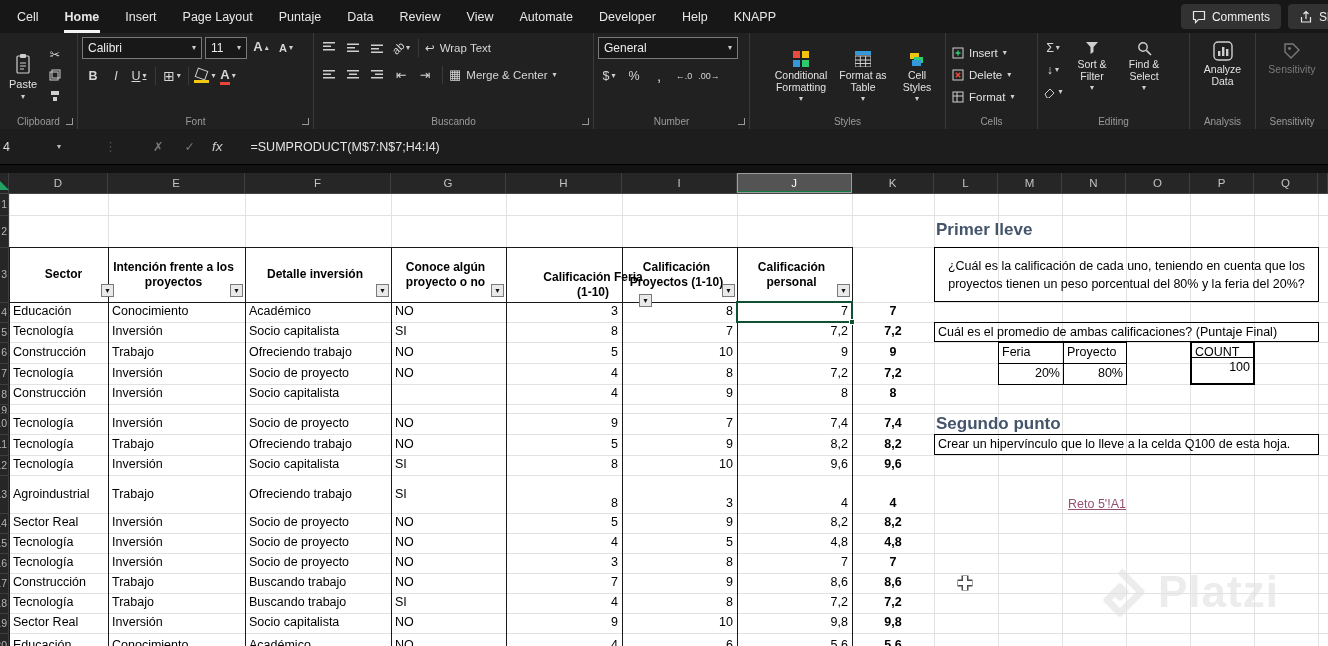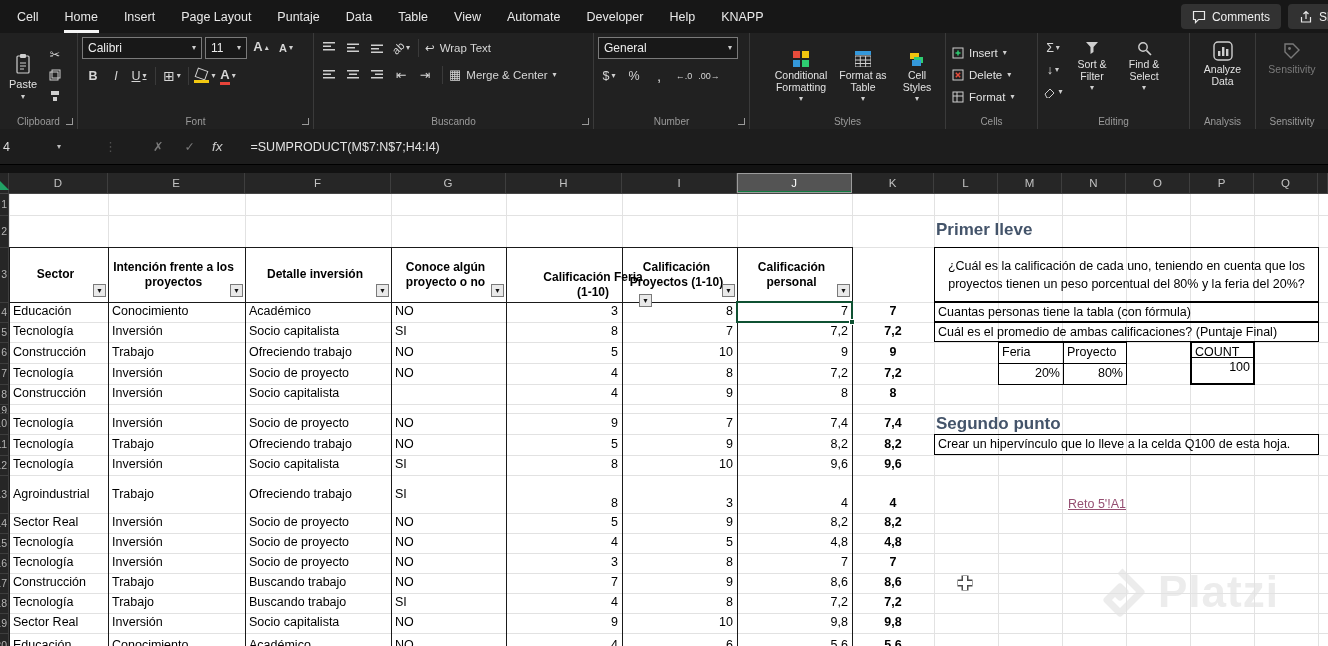--- a/index.html
+++ b/index.html
@@ -4,21 +4,21 @@
 <style>
   * { margin:0; padding:0; box-sizing:border-box; }
   html,body { background:#000; }
   .app { position:relative; width:1328px; height:646px; overflow:hidden; background:#fff;
          font-family:"Liberation Sans","DejaVu Sans",sans-serif; }
 
   
   .tabbar { position:absolute; top:0; left:0; right:0; height:33px; background:#171717; color:#e8e8e8; }
   .tabs { position:absolute; left:4px; top:0; bottom:0; display:flex; }
   .tab { padding:0 13px; font-size:12.5px; display:flex; align-items:center; position:relative; white-space:nowrap; }
-  .tab.active { font-weight:normal; }
+  .tab.active { font-weight:bold; }
   .tab.active::after { content:""; position:absolute; left:12px; right:12px; bottom:0; height:3px; background:#f5f5f5; }
   .tab-actions { position:absolute; right:-34px; top:4px; display:flex; gap:7px; }
   .pill { height:25px; background:#323232; border-radius:4px; display:flex; align-items:center; gap:6px;
           padding:0 11px; font-size:12px; color:#efefef; white-space:nowrap; }
 
   
   .ribbon { position:absolute; top:33px; left:0; right:0; height:96px; background:#212121; display:flex; color:#e2e2e2; }
   .g { position:relative; border-right:1px solid #3a3a3a; height:100%; flex:none; }
   .gb { position:absolute; top:4px; left:4px; right:4px; bottom:16px; }
   .gl { position:absolute; bottom:2px; left:0; right:0; text-align:center; font-size:10px; color:#9a9a9a; }
@@ -124,21 +124,21 @@
 <div class="app">
 
   <div class="tabbar">
     <div class="tabs" id="tabs">
         <div class="tab">Cell</div>
         <div class="tab active">Home</div>
         <div class="tab">Insert</div>
         <div class="tab">Page Layout</div>
         <div class="tab">Puntaje</div>
         <div class="tab">Data</div>
-        <div class="tab">Table</div>
+        <div class="tab">Review</div>
         <div class="tab">View</div>
         <div class="tab">Automate</div>
         <div class="tab">Developer</div>
         <div class="tab">Help</div>
         <div class="tab">KNAPP</div>
       </div>
     <div class="tab-actions">
       <div class="pill">
         <svg class="ic" width="14" height="14" viewBox="0 0 14 14">
             <path d="M1.5 1.5h11v8h-6l-3 3v-3h-2z" fill="none" stroke="#e8e8e8" stroke-width="1.2"></path>
@@ -511,21 +511,20 @@
 
       <div class="wm">
         <svg width="52" height="52" viewBox="0 0 52 52">
           <path d="M26 5 L47 26 L26 47 L13 34 L21 26 L26 31 L31 26 L26 21 L13 34" fill="none" stroke="#ececec" stroke-width="7" stroke-linejoin="round"></path>
         </svg>
         <span class="wmtext">Platzi</span>
       </div>
 
       <div class="sectitle" style="left:936px;top:26px">Primer lleve</div>
       <div class="box q1">¿Cuál es la calificación de cada uno, teniendo en cuenta que los proyectos tienen un peso porcentual del 80% y la feria del 20%?</div>
-      <div class="box q2">Cuantas personas tiene la tabla (con fórmula)</div>
       <div class="box q3">Cuál es el promedio de ambas calificaciones? (Puntaje Final)</div>
 
       <div class="mt">
         <div class="lab">Feria</div>
         <div class="lab">Proyecto</div>
         <div class="val">20%</div>
         <div class="val">80%</div>
       </div>
 
       <div class="cnt">
@@ -582,21 +581,21 @@
         <div class="bvl" style="left: 9px; top: 53px; height: 399px;"></div>
         <div class="bvl" style="left: 108px; top: 53px; height: 399px;"></div>
         <div class="bvl" style="left: 245px; top: 53px; height: 399px;"></div>
         <div class="bvl" style="left: 391px; top: 53px; height: 399px;"></div>
         <div class="bvl" style="left: 506px; top: 53px; height: 399px;"></div>
         <div class="bvl" style="left: 622px; top: 53px; height: 399px;"></div>
         <div class="bvl" style="left: 737px; top: 53px; height: 399px;"></div>
         <div class="bvl" style="left: 852px; top: 53px; height: 399px;"></div>
         <div class="bhl" style="top: 53px; left: 9px; width: 843px;"></div>
         <div class="bhl" style="top: 108px; left: 9px; width: 843px;"></div>
-        <div class="hdrcell" style="left: 10px; width: 98px; top: 54px; height: 53px;">Sector<span class="filterbtn">▼</span></div>
+        <div class="hdrcell" style="left: 18px; width: 98px; top: 54px; height: 53px;">Sector<span class="filterbtn">▼</span></div>
         <div class="hdrcell" style="left: 109px; width: 136px; top: 54px; height: 53px;">Intención frente a los proyectos<span class="filterbtn">▼</span></div>
         <div class="hdrcell" style="left: 246px; width: 145px; top: 54px; height: 53px;">Detalle inversión<span class="filterbtn">▼</span></div>
         <div class="hdrcell" style="left: 392px; width: 114px; top: 54px; height: 53px;">Conoce algún proyecto o no<span class="filterbtn">▼</span></div>
         <div class="hdrcell" style="left: 507px; width: 115px; top: 64px; height: 53px; margin-left: 32px;">Calificación Feria (1-10)<span class="filterbtn">▼</span></div>
         <div class="hdrcell" style="left: 623px; width: 114px; top: 54px; height: 53px;">Calificación Proyectos (1-10)<span class="filterbtn">▼</span></div>
         <div class="hdrcell" style="left: 738px; width: 114px; top: 54px; height: 53px;">Calificación personal<span class="filterbtn">▼</span></div>
         <div class="cell txt" style="left: 9px; width: 99px; top: 108px; height: 20px; line-height: 19px;">Educación</div>
         <div class="cell txt" style="left: 108px; width: 137px; top: 108px; height: 20px; line-height: 19px;">Conocimiento</div>
         <div class="cell txt" style="left: 245px; width: 146px; top: 108px; height: 20px; line-height: 19px;">Académico</div>
         <div class="cell txt" style="left: 391px; width: 115px; top: 108px; height: 20px; line-height: 19px;">NO</div>

